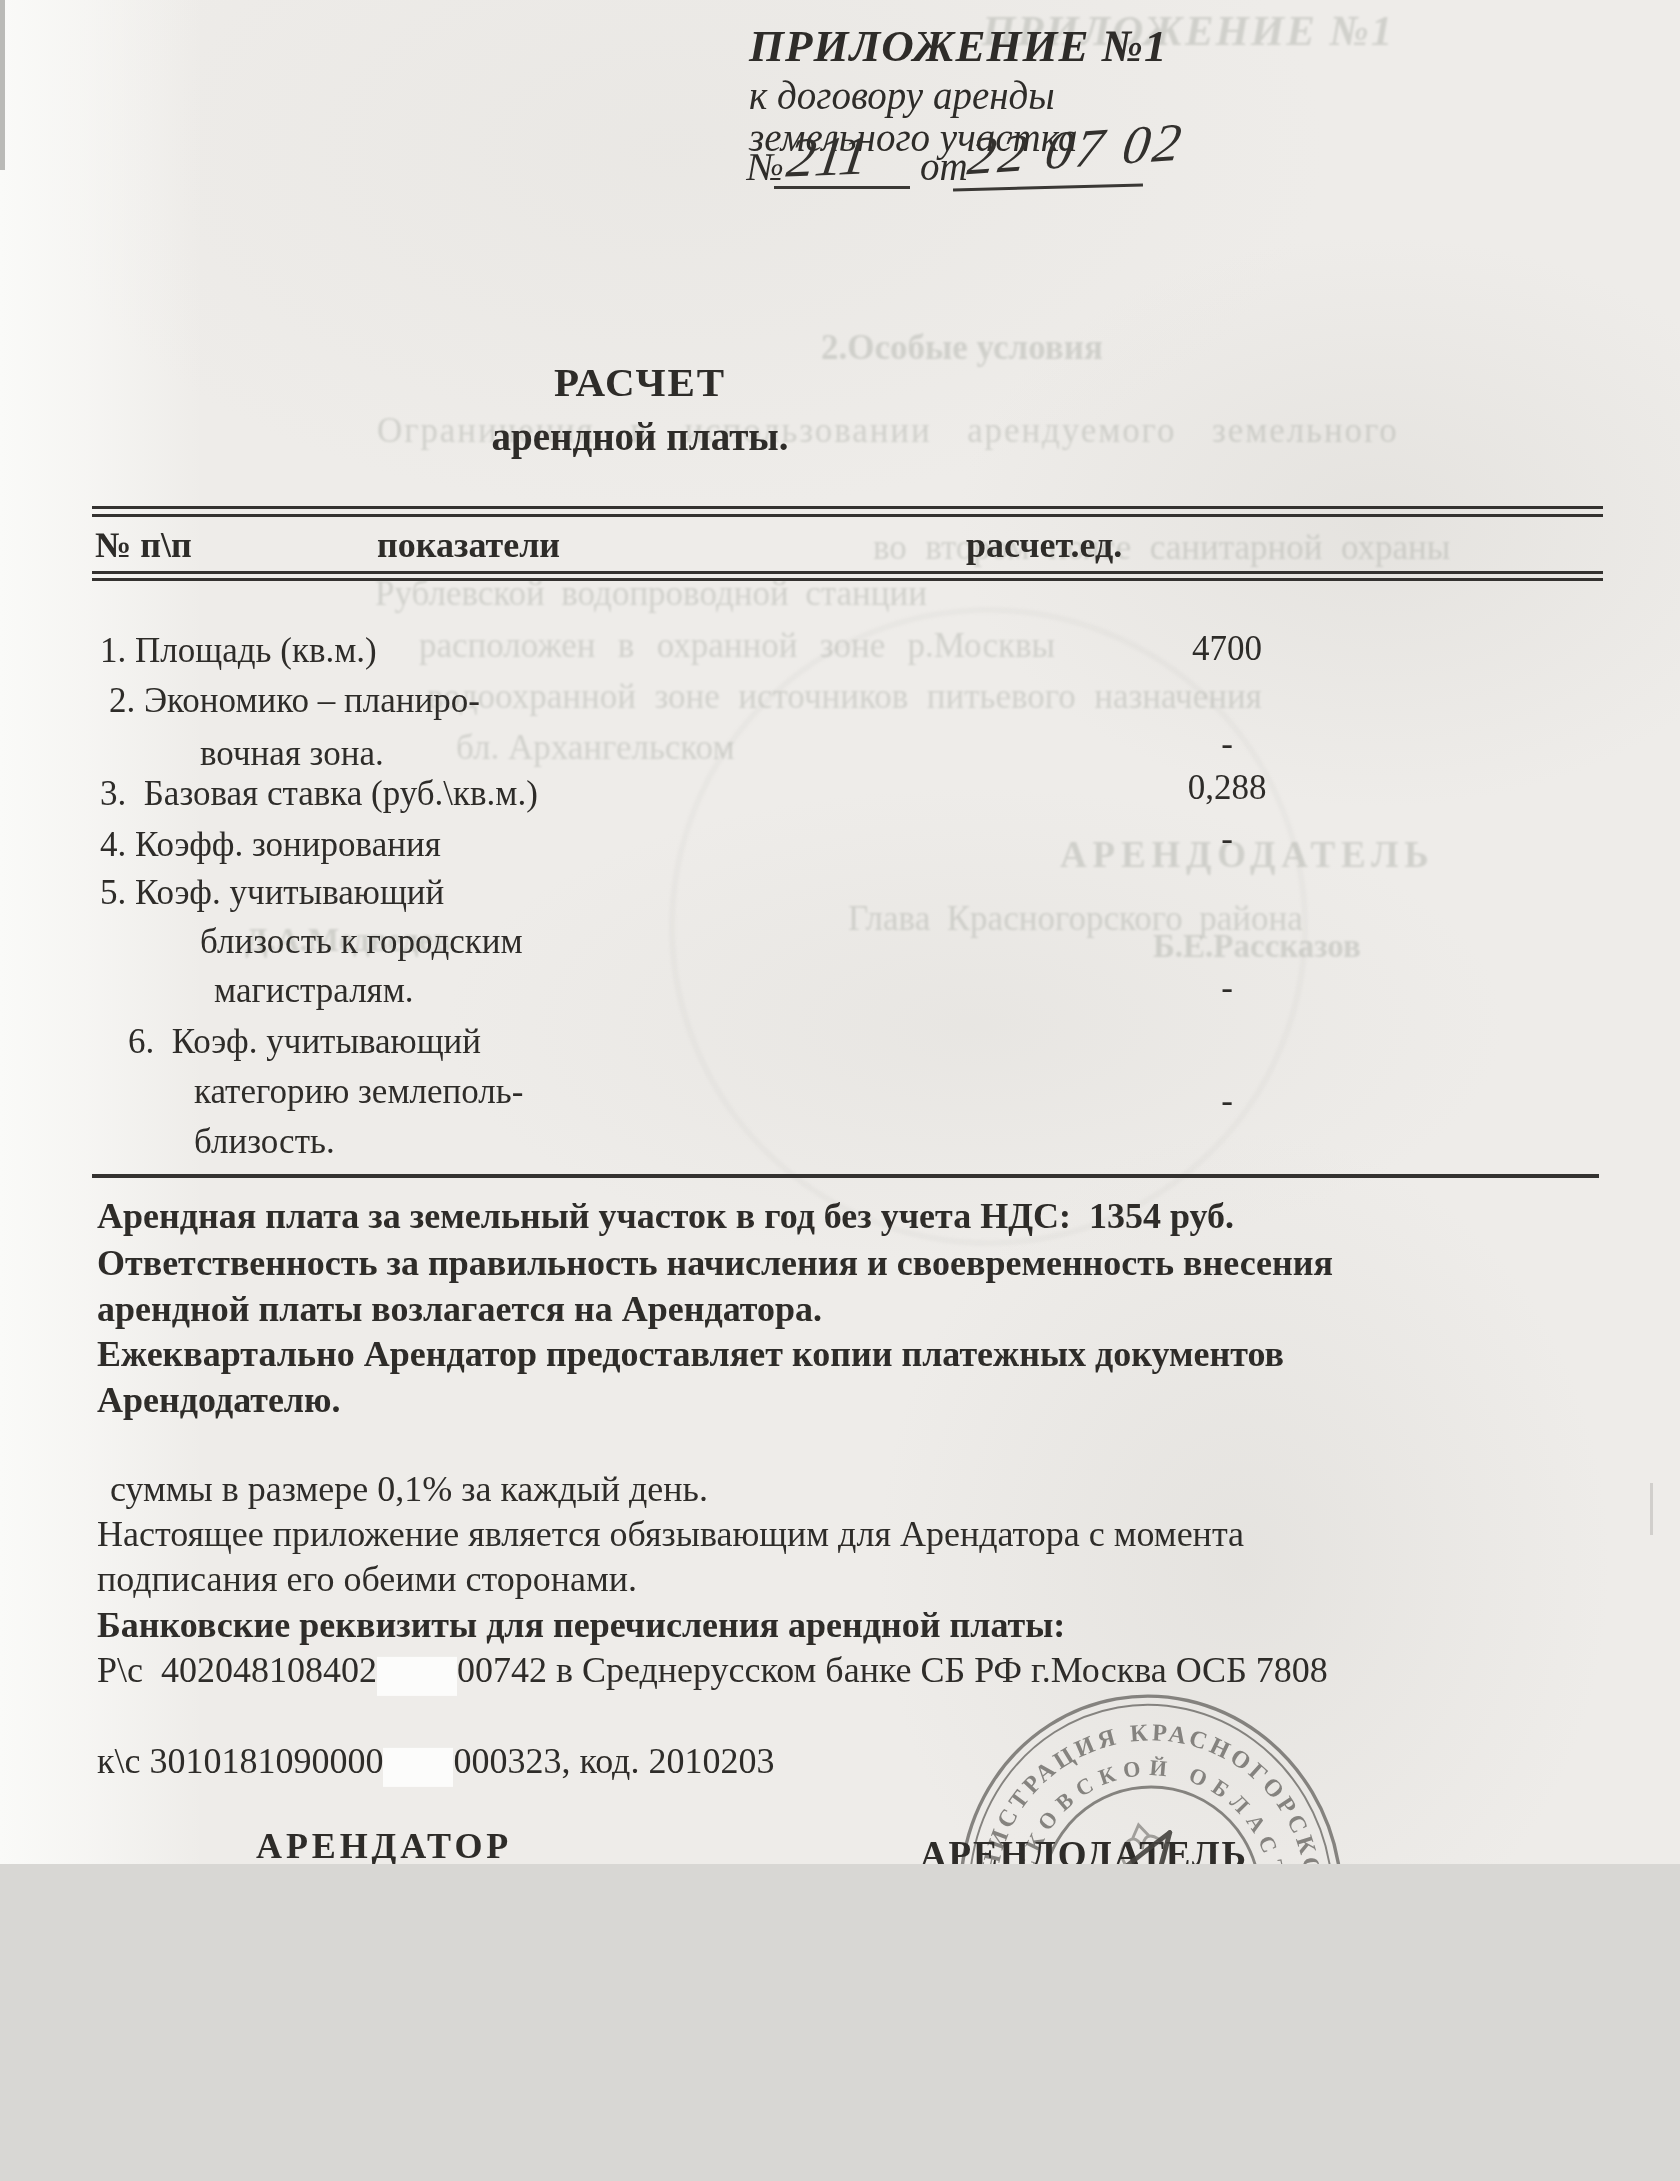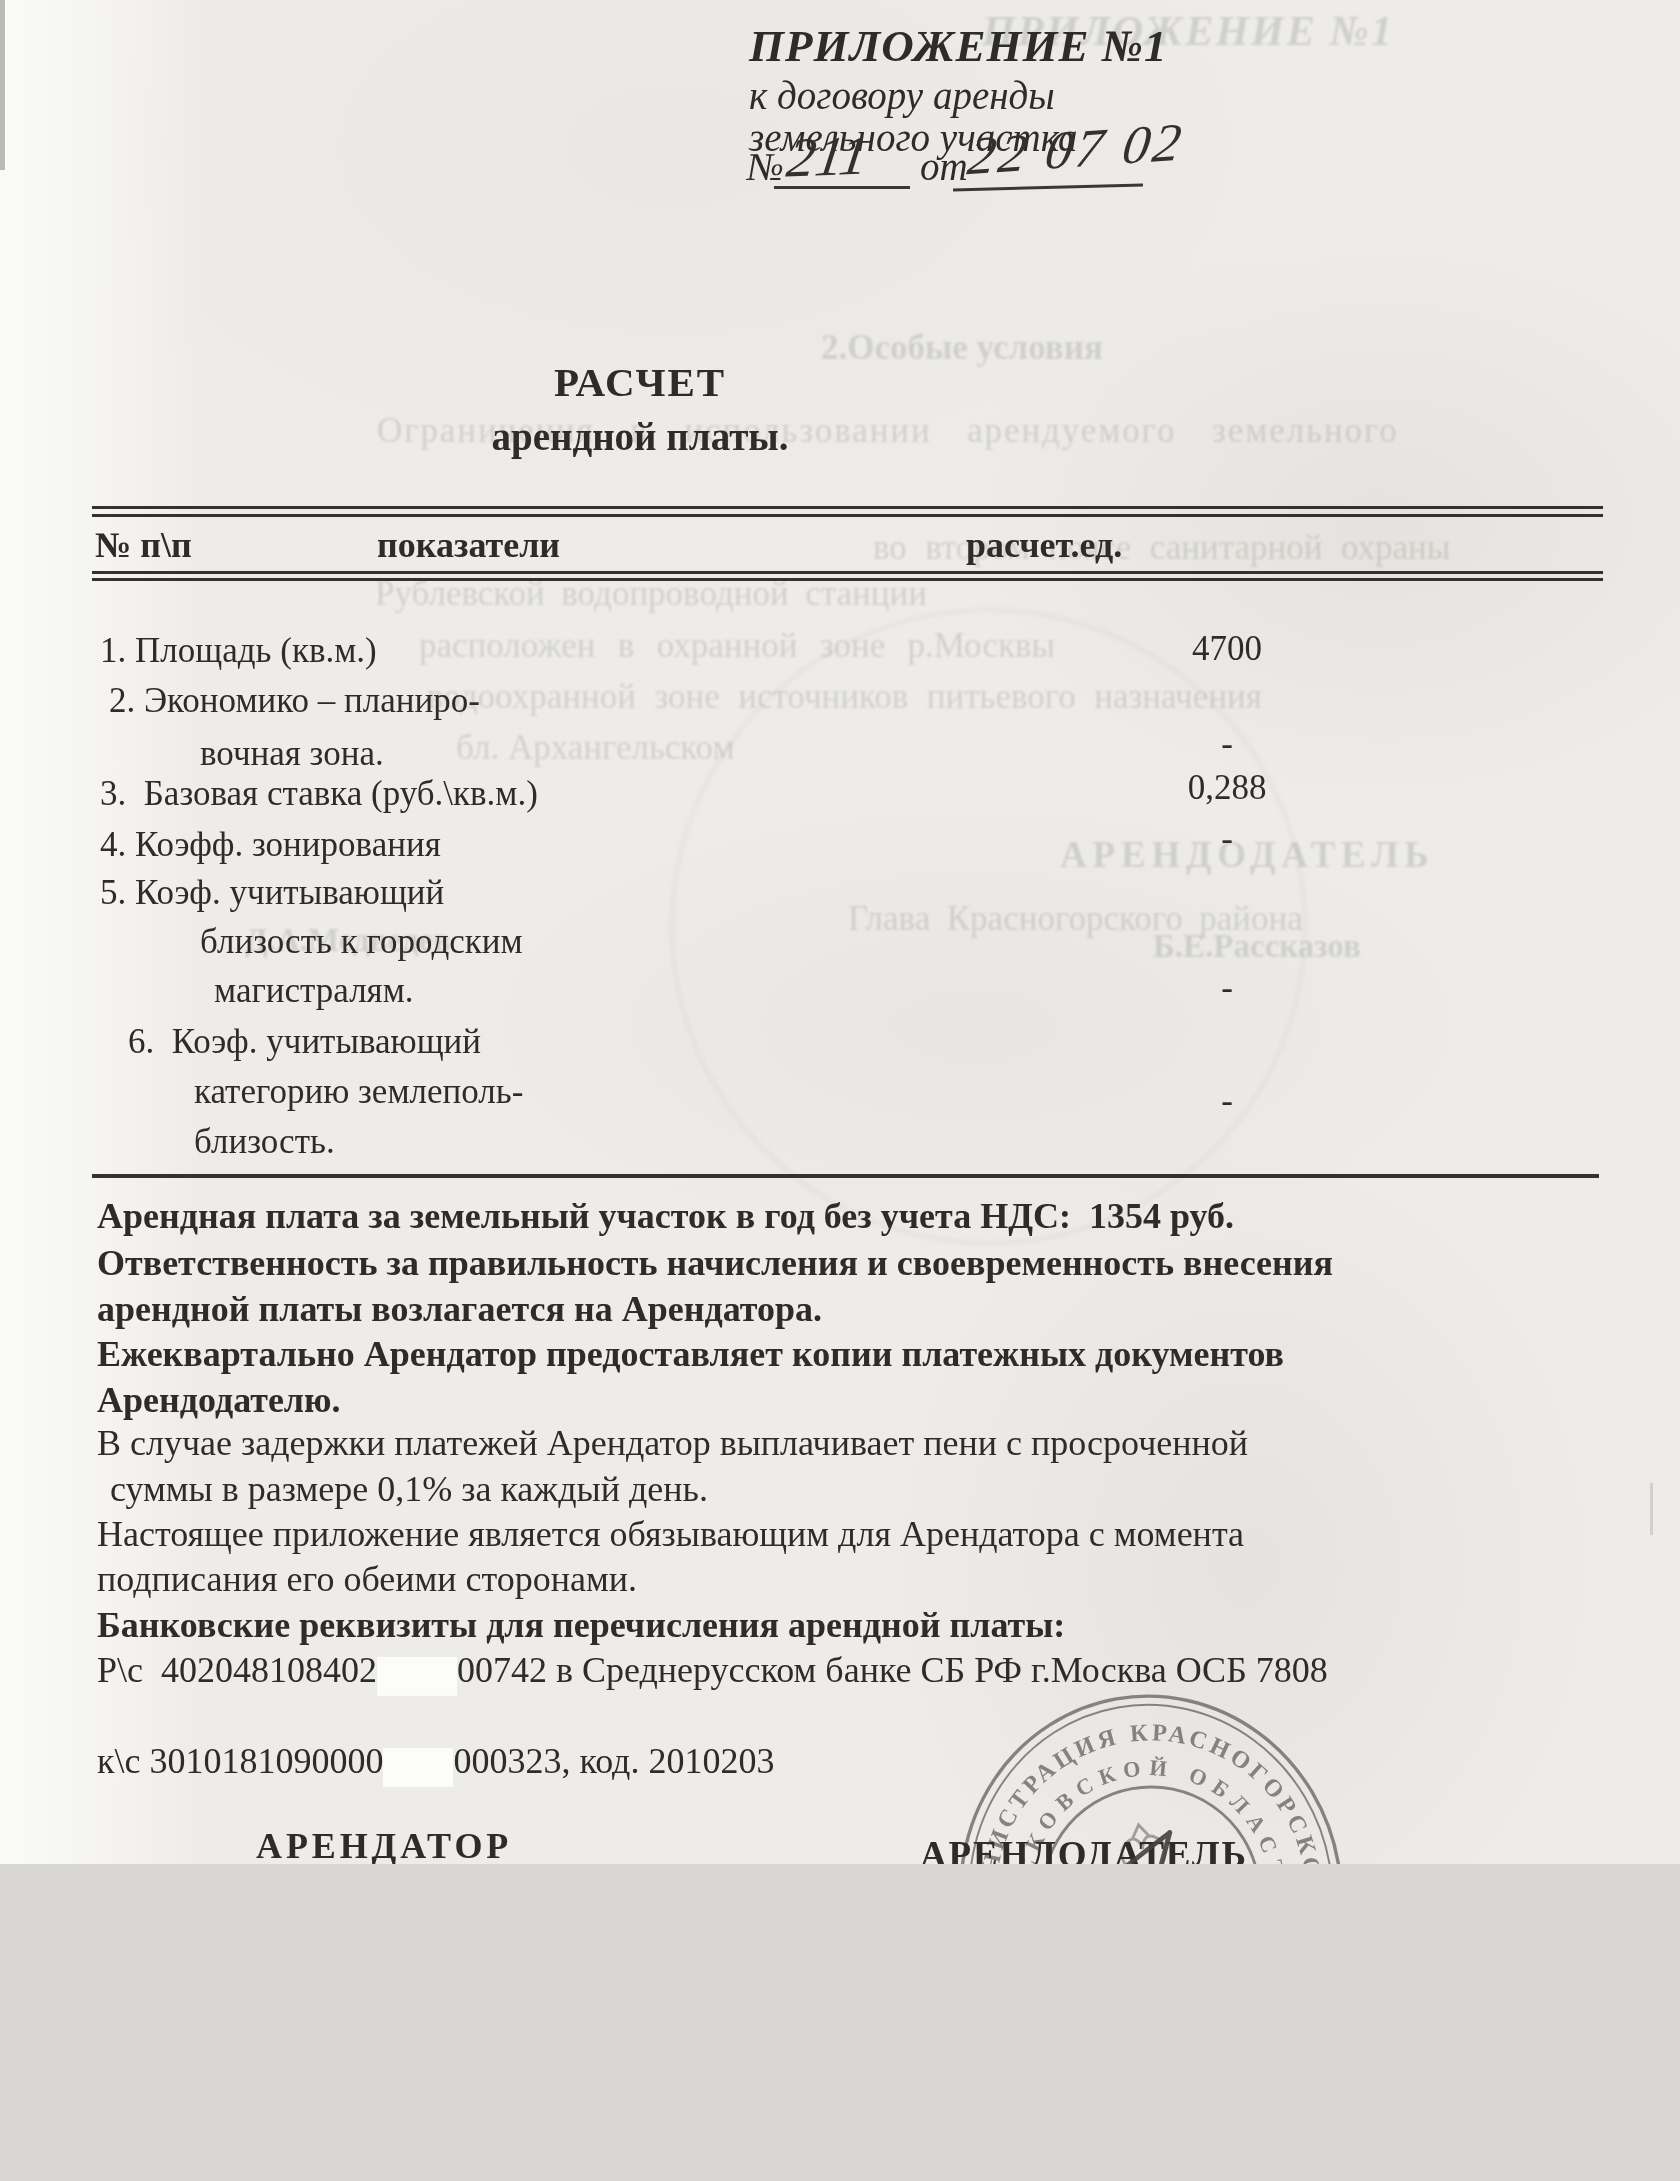--- a/index.html
+++ b/index.html
@@ -95,21 +95,20 @@
   <div class="t val" style="left:1130px;top:970px;">-</div>
   <div class="t val" style="left:1130px;top:1083px;">-</div>
 
   <div class="rule" style="left:92px;top:1174px;width:1507px;height:3.9px;"></div>
 
   <div class="t b" style="left:97px;top:1198px;font-size:36px;">Арендная плата за земельный участок в год без учета НДС:&nbsp;&nbsp;1354 руб.</div>
   <div class="t b" style="left:97px;top:1245px;font-size:36px;">Ответственность за правильность начисления и своевременность внесения</div>
   <div class="t b" style="left:97px;top:1291px;font-size:36px;">арендной платы возлагается на Арендатора.</div>
   <div class="t b" style="left:97px;top:1336px;font-size:36px;">Ежеквартально Арендатор предоставляет копии платежных документов</div>
   <div class="t b" style="left:97px;top:1382px;font-size:36px;">Арендодателю.</div>
-  <div class="t" style="left:97px;top:1425px;font-size:36px;">В случае задержки платежей Арендатор выплачивает пени с просроченной</div>
   <div class="t" style="left:110px;top:1471px;font-size:36px;">суммы в размере 0,1% за каждый день.</div>
   <div class="t" style="left:97px;top:1516px;font-size:36px;">Настоящее приложение является обязывающим для Арендатора с момента</div>
   <div class="t" style="left:97px;top:1561px;font-size:36px;">подписания его обеими сторонами.</div>
   <div class="t b" style="left:97px;top:1607px;font-size:36px;">Банковские реквизиты для перечисления арендной платы:</div>
 
   <div class="t" style="left:97px;top:1652px;font-size:36px;">
     <span>Р\с&nbsp; 402048108402</span><span class="patch" style="width:80px;"></span><span>00742 в Среднерусском банке СБ РФ г.Москва ОСБ 7808</span>
   </div>
   <div class="t" style="left:97px;top:1743px;font-size:36px;">
     <span>к\с 3010181090000</span><span class="patch" style="width:70px;"></span><span>000323, код. 2010203</span>

